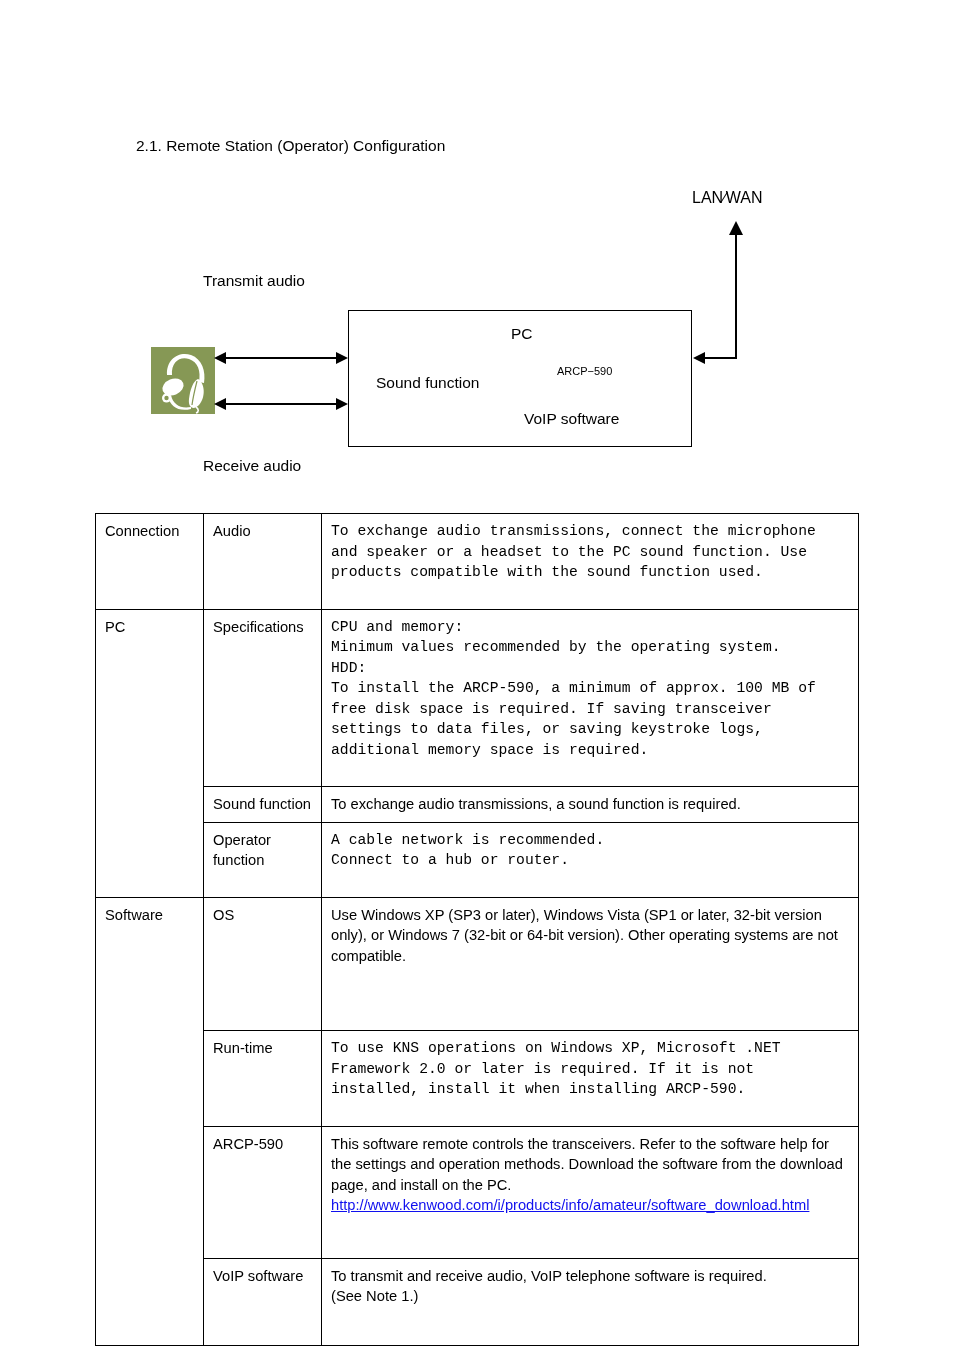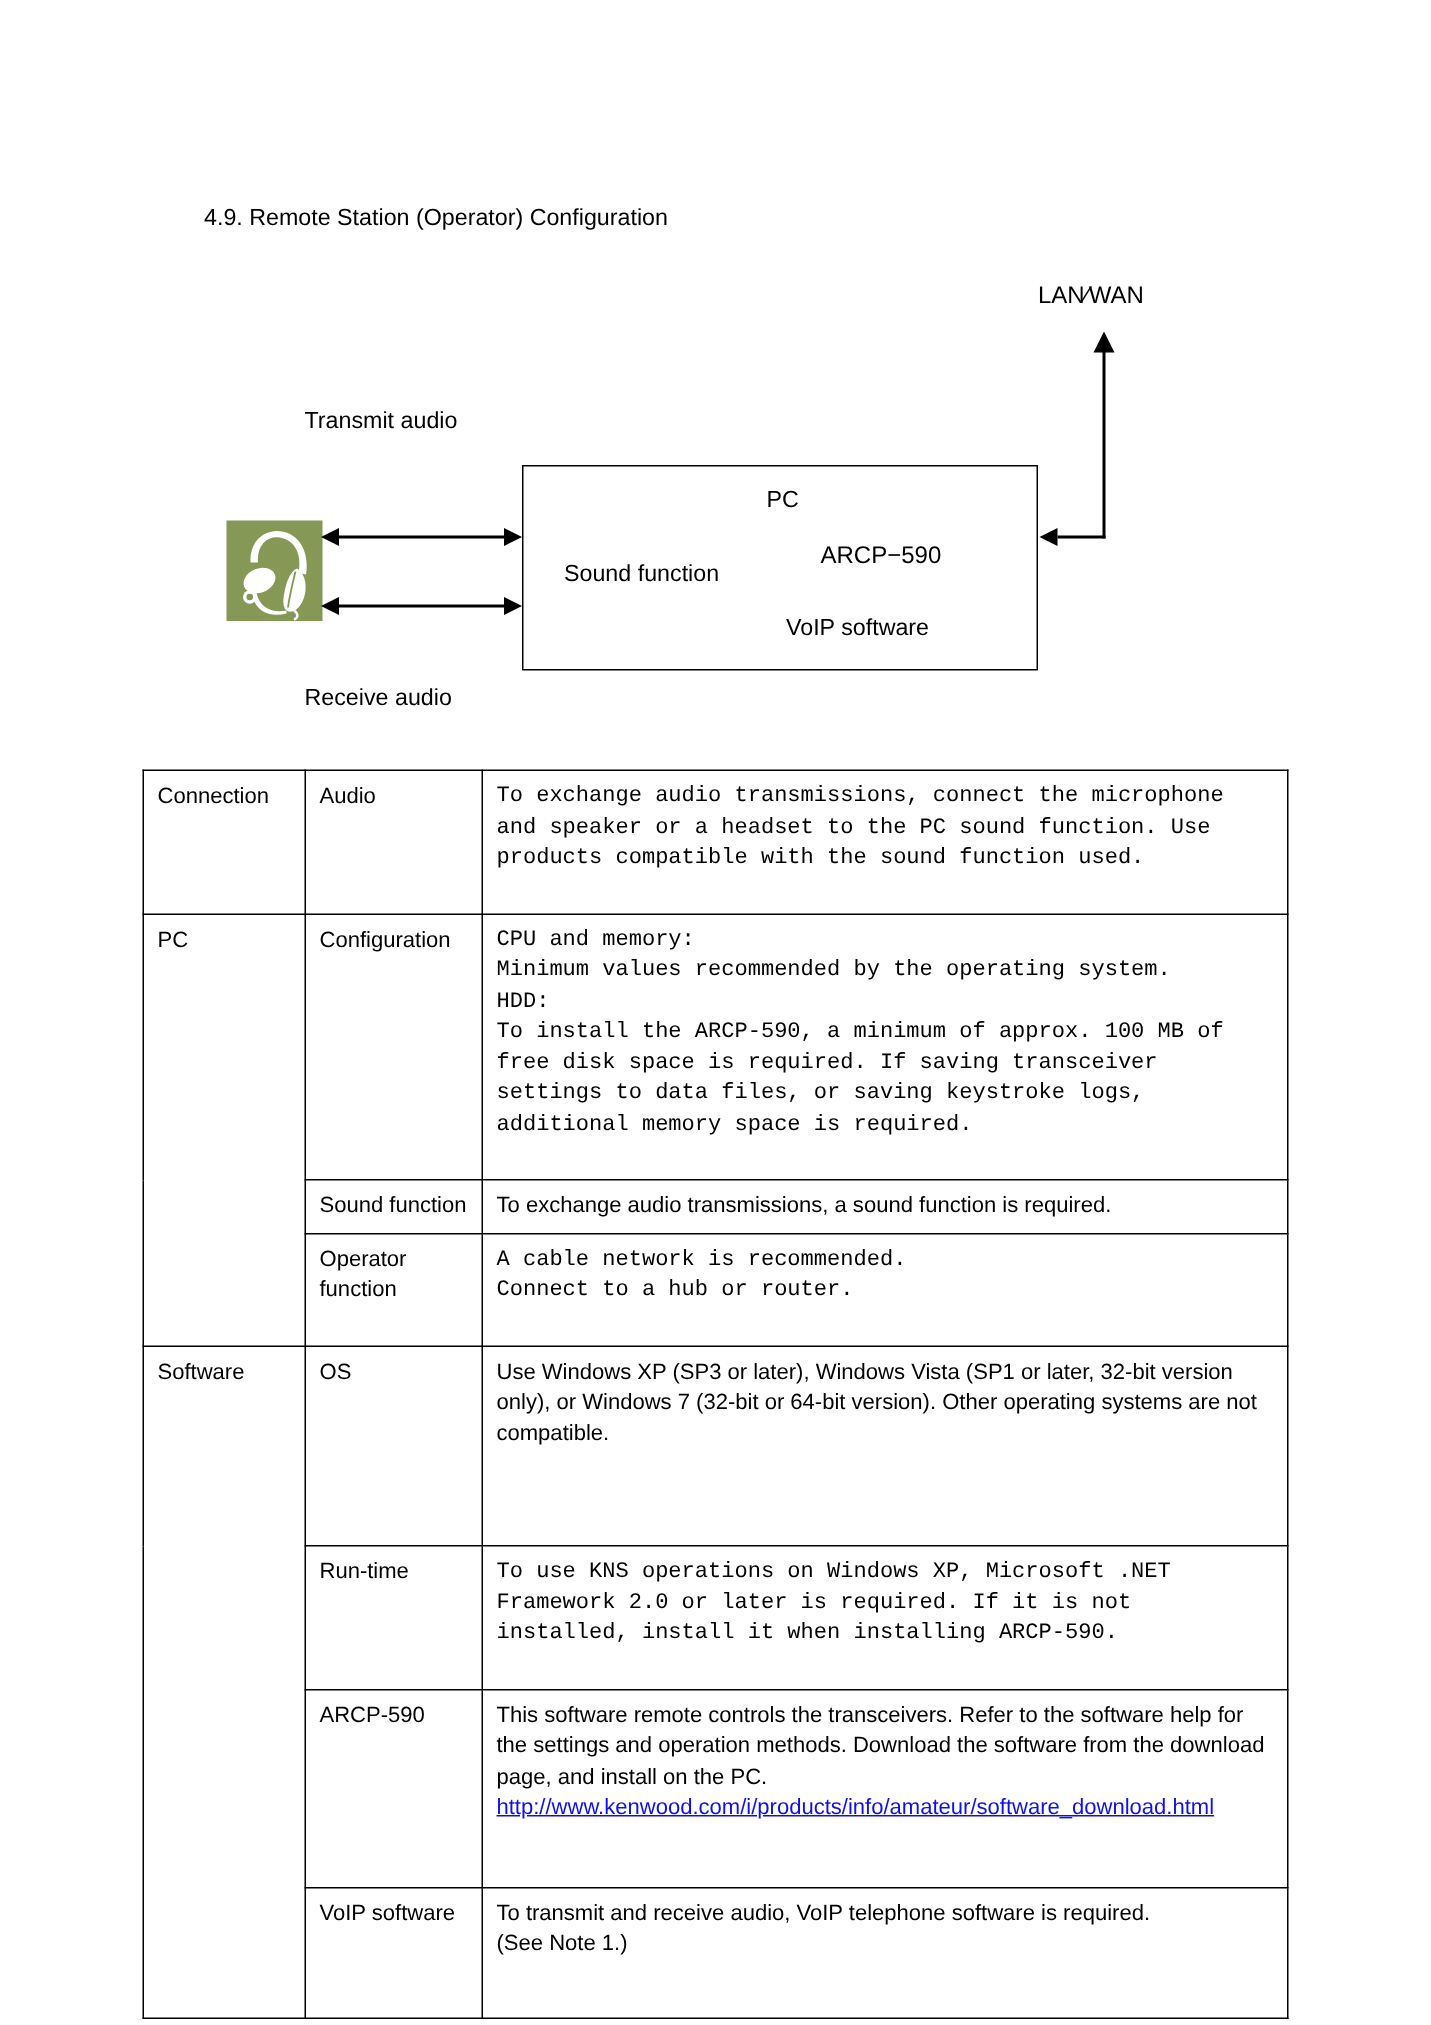--- a/index.html
+++ b/index.html
@@ -71,21 +71,21 @@
   }
   .pc-txt {
     position: absolute;
     font-size: 15.5px;
     line-height: 20px;
     white-space: nowrap;
     color: #000;
   }
   .pc-title     { left: 162px; top: 13px; }
   .pc-sound     { left: 27px;  top: 62px; }
-  .pc-arcp      { left: 198px; top: 50px; font-size: 16px; }
+  .pc-arcp      { left: 208px; top: 50px; font-size: 11px; }
   .pc-voip      { left: 175px; top: 98px; font-size: 15.5px; }
 
   
   .arrow-h {
     position: absolute;
     height: 2px;
     background: #000;
   }
   .arrow-h::before, .arrow-h::after {
     content: "";
@@ -174,21 +174,21 @@
     word-break: break-all;
   }
   .pad-bottom-sm  { padding-bottom: 26px !important; font-family: Liberation Mono, monospace; }
   .pad-bottom-md  { padding-bottom: 38px !important; }
   .pad-bottom-lg  { padding-bottom: 64px !important; }
   .pad-bottom-xl  { padding-bottom: 42px !important; }
 </style>
 </head>
 <body>
 
-<div class="section-heading">4.9. Remote Station (Operator) Configuration</div>
+<div class="section-heading">2.1. Remote Station (Operator) Configuration</div>
 
 <div class="diagram">
 
   <div class="diag-label lbl-lanwan">LAN∕WAN</div>
 
   <div class="diag-label lbl-transmit">Transmit audio</div>
 
   <div class="diag-label lbl-receive">Receive audio</div>
 
   <div class="headset-icon">
@@ -235,21 +235,21 @@
   <tbody>
 
     <tr>
       <td rowspan="1">Connection</td>
       <td>Audio</td>
       <td class="cell-desc pad-bottom-sm">To exchange audio transmissions, connect the microphone and speaker or a headset to the PC sound function. Use products compatible with the sound function used.</td>
     </tr>
 
     <tr>
       <td rowspan="3">PC</td>
-      <td>Configuration</td>
+      <td>Specifications</td>
       <td class="cell-desc pad-bottom-sm">
         <p>CPU and memory:</p>
         <p>Minimum values recommended by the operating system.</p>
         <p>HDD:</p>
         <p>To install the ARCP-590, a minimum of approx. 100 MB of free disk space is required. If saving transceiver settings to data files, or saving keystroke logs, additional memory space is required.</p>
       </td>
     </tr>
 
     <tr>
       <td>Sound function</td>

